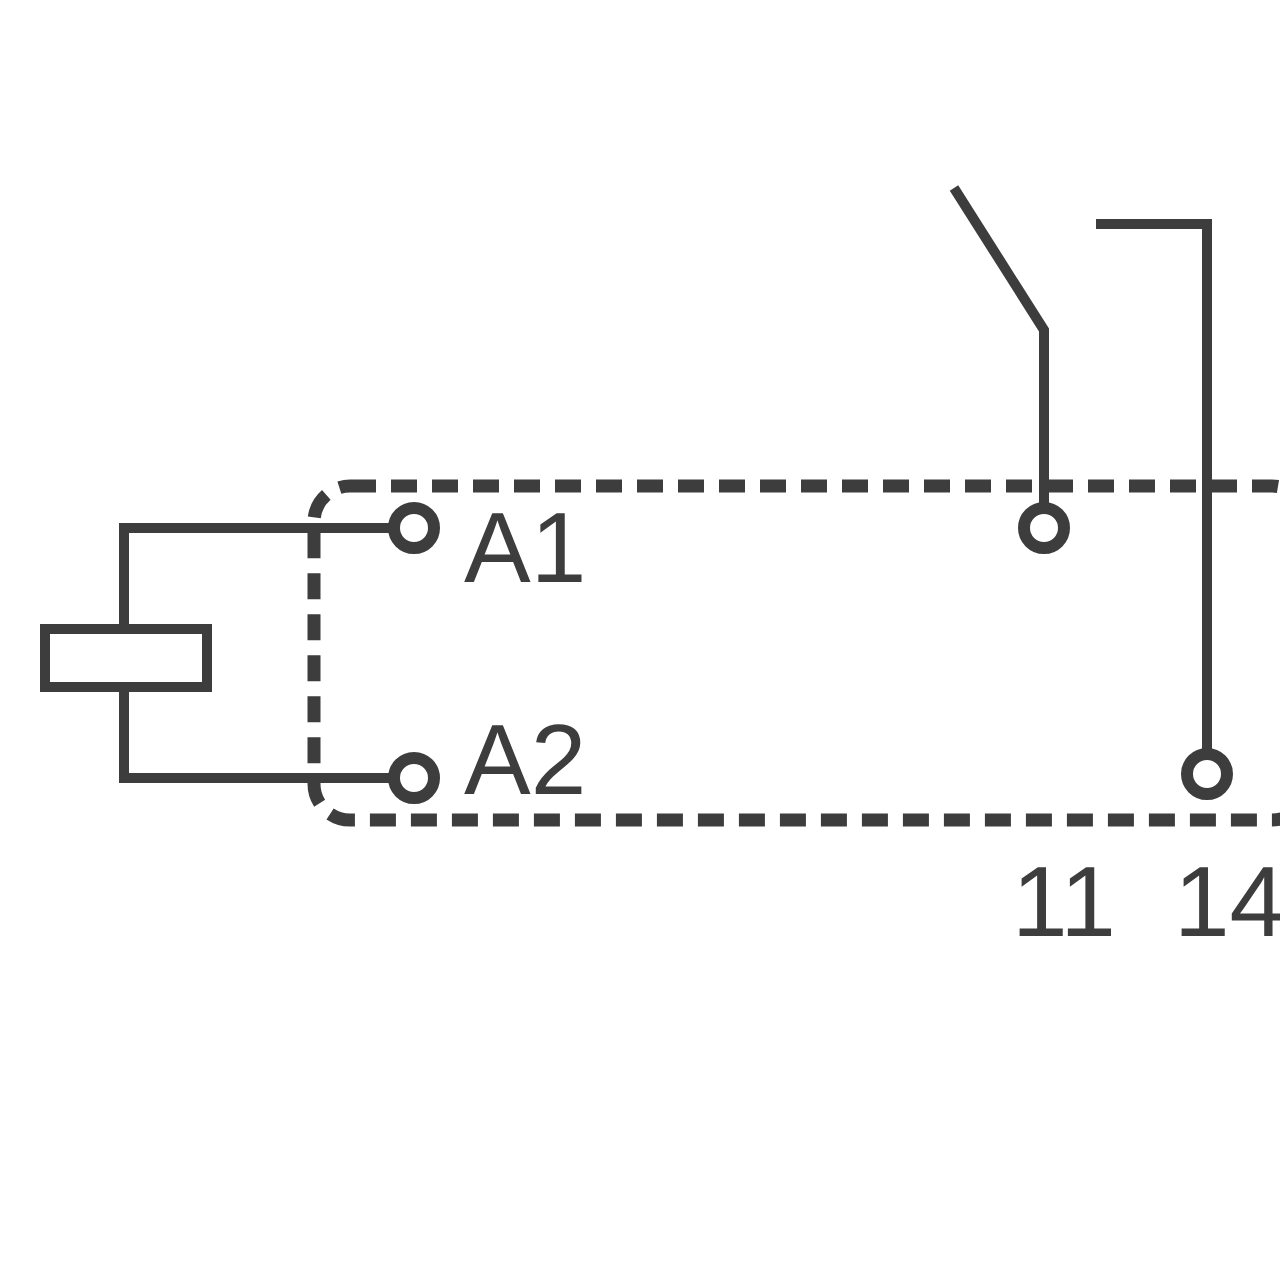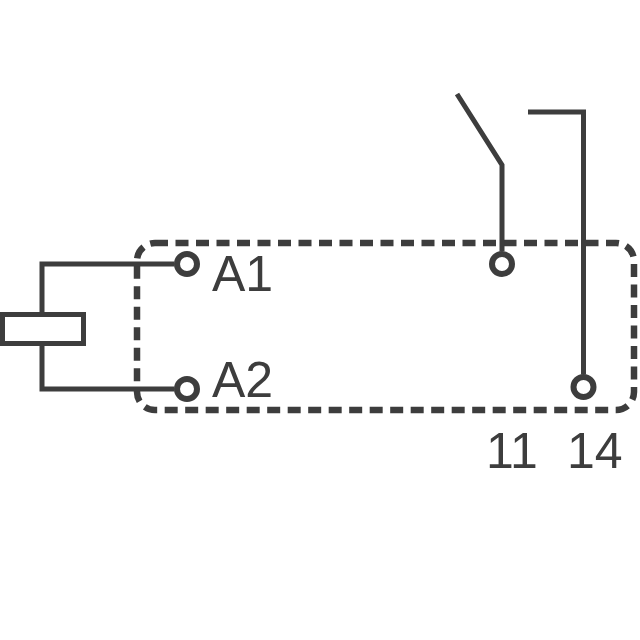--- a/index.html
+++ b/index.html
@@ -8,20 +8,21 @@
     width: 640px;
     height: 640px;
     background: #ffffff;
     overflow: hidden;
   }
   .canvas {
     position: relative;
     width: 592px;
     height: 640px;
     background: #ffffff;
+    margin-left: 20px;
   }
   svg text {
     font-family: "Liberation Sans", sans-serif;
     font-size: 50px;
     font-weight: 400;
   }
 </style>
 </head>
 <body>
 

